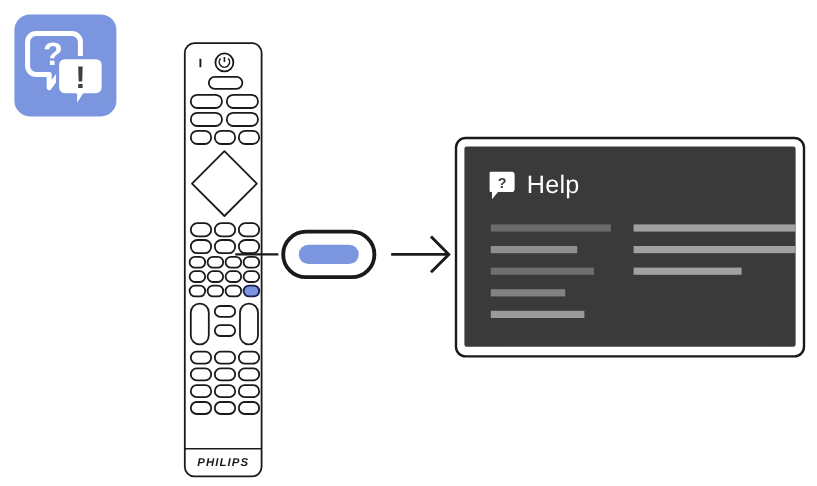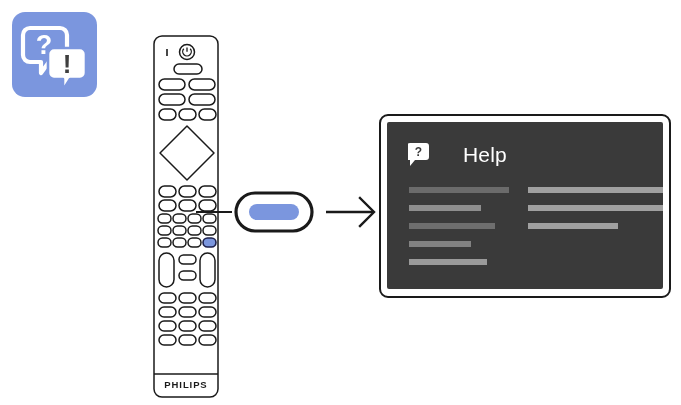--- a/index.html
+++ b/index.html
@@ -11,21 +11,21 @@
 
   
   #help-topic-icon{
     position:absolute;left:12px;top:12px;width:85px;height:85px;
     border-radius:13px;background:#7b96de;
   }
   #help-topic-icon svg{display:block;width:85px;height:85px;}
 
   
   #remote{
-    position:absolute;left:148px;top:34px;width:76px;height:365px;
+    position:absolute;left:148px;top:34px;width:76px;height:365px;font-style:italic;
   }
   #remote svg{display:block;width:76px;height:365px;overflow:visible;}
 
   
   #button-callout{position:absolute;left:196px;top:186px;width:190px;height:52px;}
   #button-callout svg{display:block;width:190px;height:52px;overflow:visible;}
 
   
   #tv{position:absolute;left:379px;top:114px;width:292px;height:184px;}
   #tv-frame{
@@ -35,21 +35,21 @@
   #tv-screen{
     position:absolute;left:8px;top:8px;right:8px;bottom:9px;
     background:#3a3a3a;border-radius:2px;overflow:hidden;
   }
   #help-header{
     position:absolute;left:21px;top:21px;display:flex;align-items:center;gap:10px;
   }
   #help-badge-icon{width:21px;height:23px;display:block;}
   #help-title{
     color:#ffffff;font-size:21px;line-height:21px;font-weight:400;
-    letter-spacing:.2px;white-space:nowrap;margin-left:24px;
+    letter-spacing:.2px;white-space:nowrap;
   }
   .col{position:absolute;display:flex;flex-direction:column;}
   #left-column{left:22px;top:65px;width:100px;gap:12.5px;}
   #right-column{left:141px;top:65px;width:145px;gap:12.5px;}
   .ph-bar{height:5.5px;border-radius:0px;}
 </style>
 </head>
 <body>
 
 <div class="stage">

